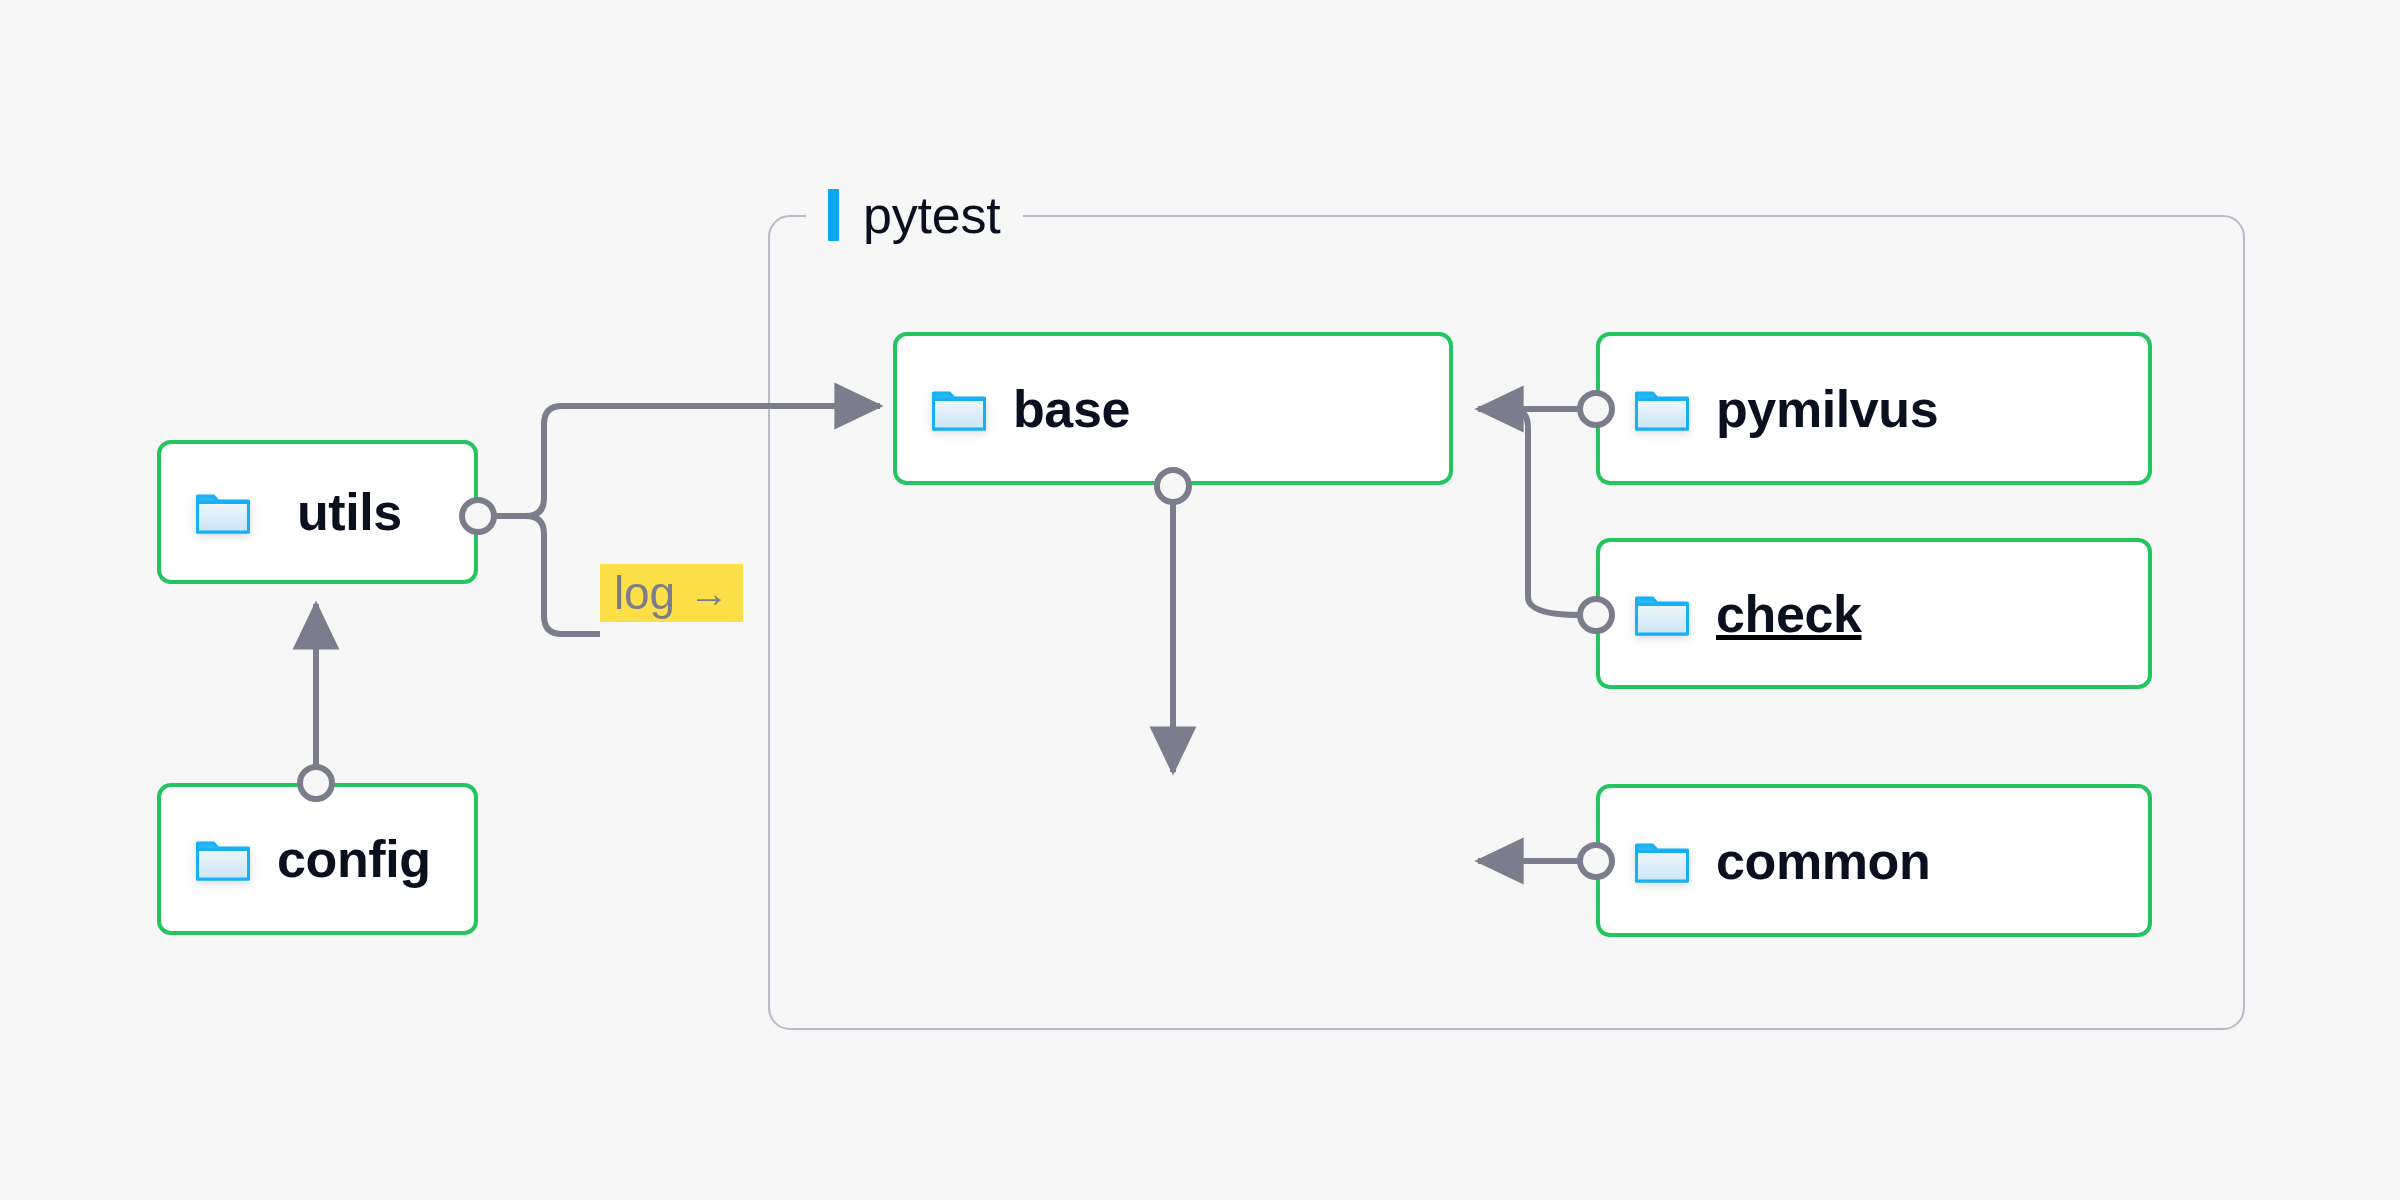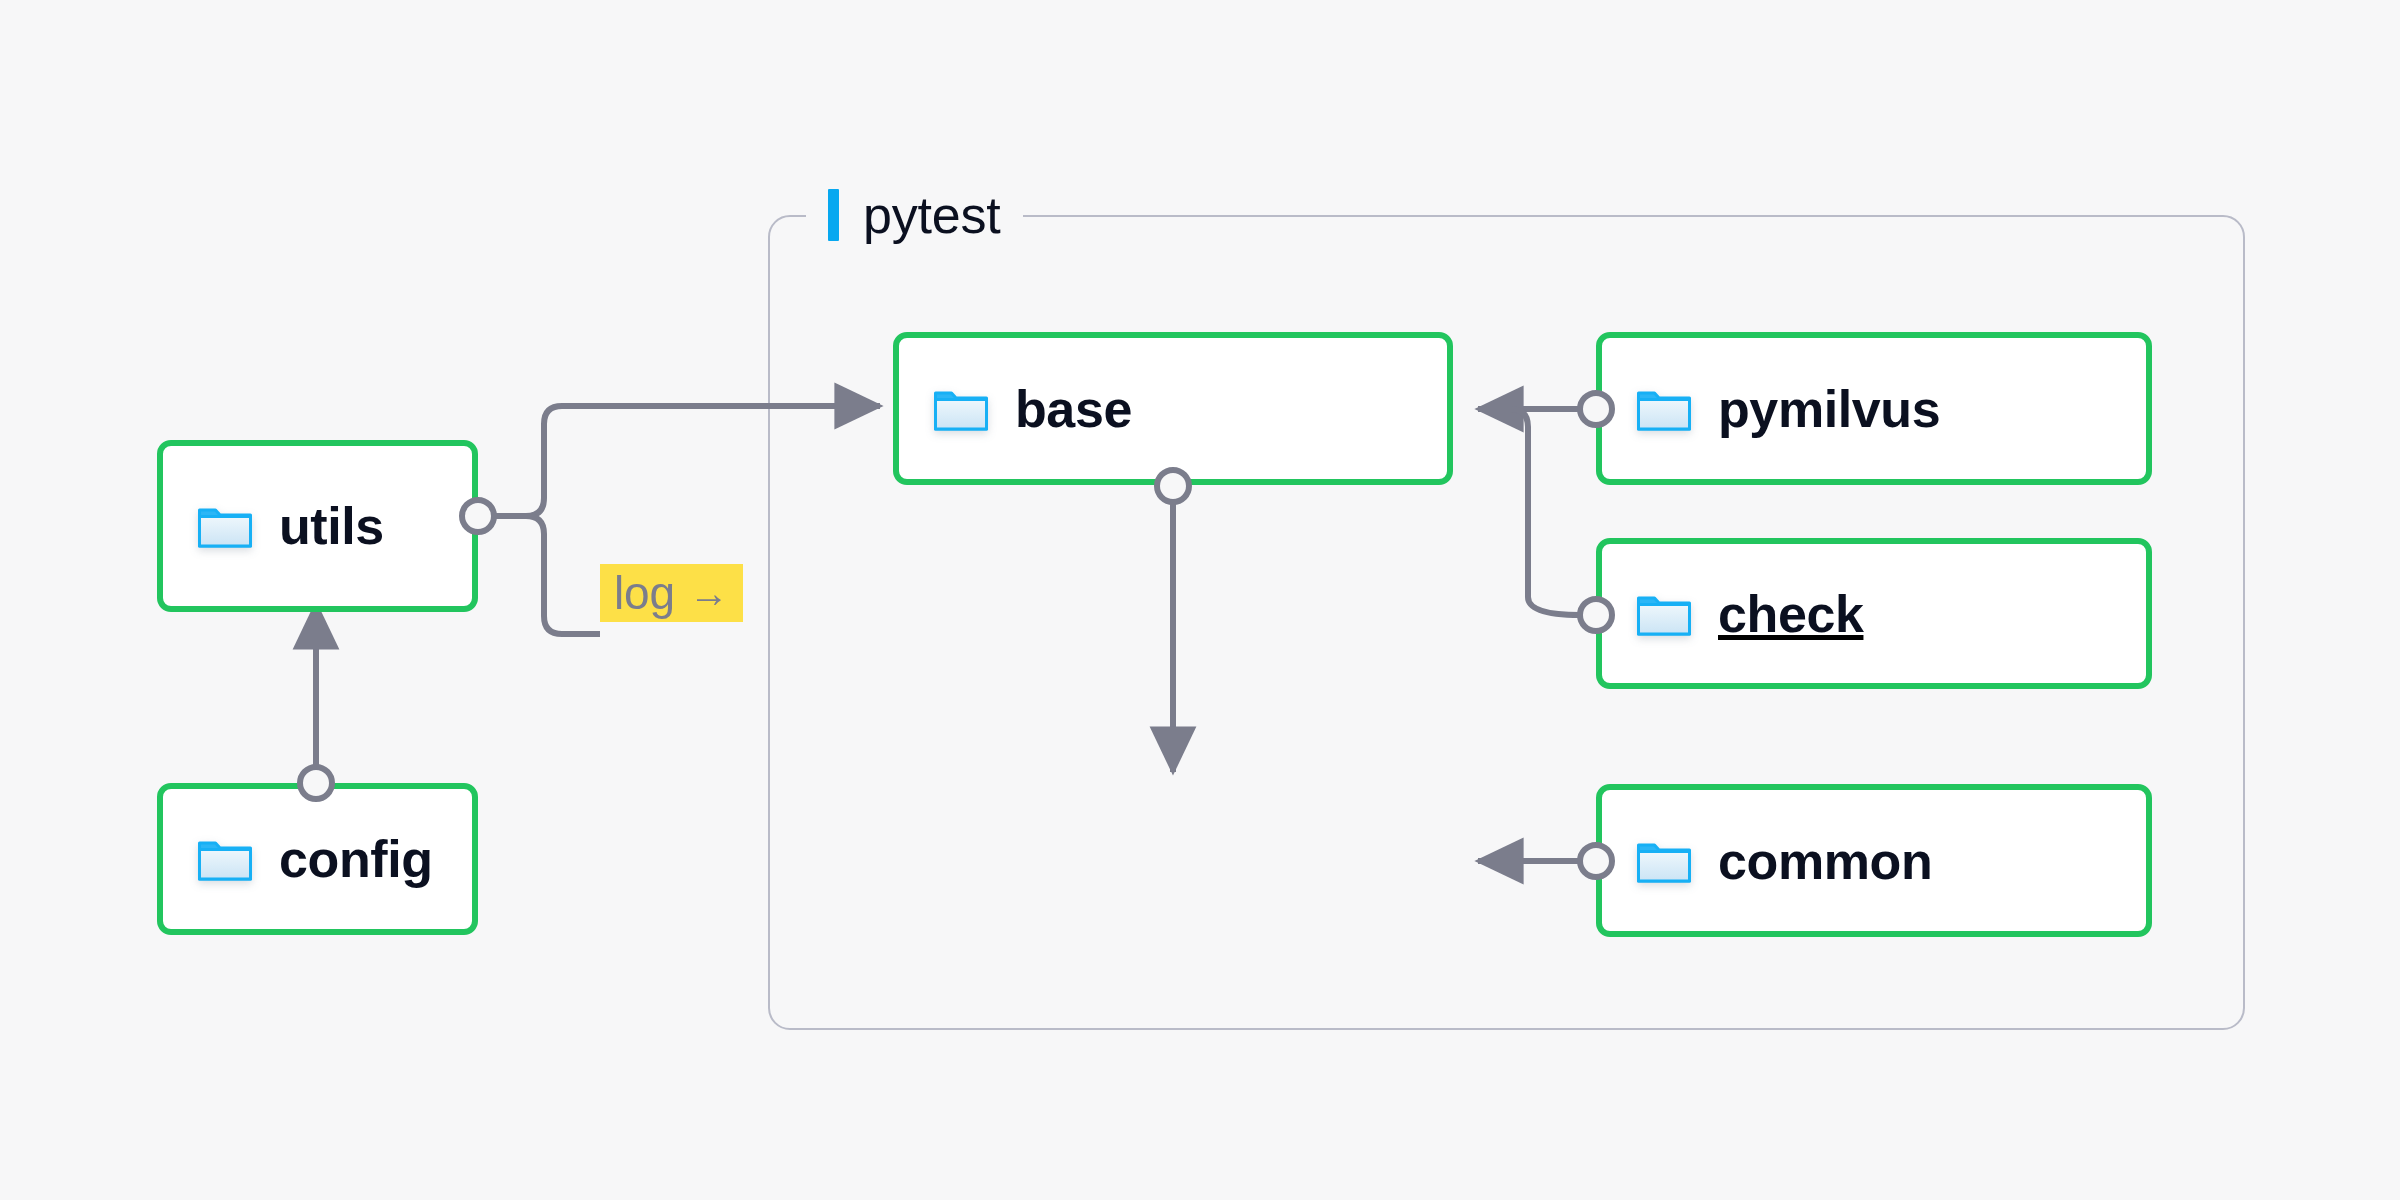--- a/index.html
+++ b/index.html
@@ -13,21 +13,21 @@
   #stage{position:absolute;inset:0;}
   svg.layer{position:absolute;left:0;top:0;width:2400px;height:1200px;overflow:visible;}
   svg.edges{z-index:1;}
   svg.ports{z-index:3;}
 
   
   .node{
     position:absolute;
     box-sizing:border-box;
     background:#ffffff;
-    border:6px solid #22c55e;
+    border:4px solid #22c55e;
     border-radius:14px;
     display:flex;
     align-items:center;
     z-index:2;
     padding-left:34px;
   }
   .node .label{
     font-size:52px;
     font-weight:600;
     color:#0b1020;
@@ -127,21 +127,21 @@
       <path d="M 1580,861 L 1478,861" marker-end="url(#ah)"></path>
     </g>
   </svg>
 
   <div class="group" id="group-box" style="left: 768px; top: 215px; width: 1477px; height: 815px;"></div>
   <div class="group-title" id="group-title" style="left: 806px; top: 188px;">
     <span class="group-accent"></span>
     <span class="gtext">pytest</span>
   </div>
 
-  <div class="node" id="node-utils" style="left: 157px; top: 440px; width: 321px; height: 172px;">
+  <div class="node" id="node-utils" style="left: 157px; top: 440px; width: 321px; height: 144px; gap: 20px;">
     <span class="folder">
       <svg viewBox="0 0 56 46" xmlns="http://www.w3.org/2000/svg" width="56" height="46">
         <path d="M2.5 7 h16 l4.5 5 h30.5 v31 h-51 z" fill="#2bb6f6" stroke="#17b0f5" stroke-width="3" stroke-linejoin="round"></path>
         <path d="M2.5 13.5 h51 v29.5 h-51 z" fill="url(#folderGrad)" stroke="#17b0f5" stroke-width="3" stroke-linejoin="round"></path>
       </svg>
     </span>
     <span class="label">utils</span>
   </div>
 
   <div class="node" id="node-config" style="left: 157px; top: 783px; width: 321px; height: 152px;">

